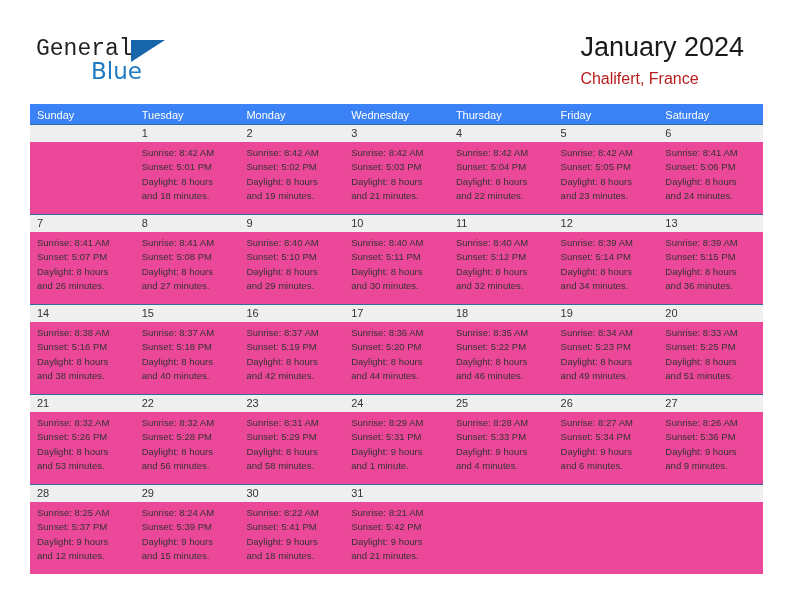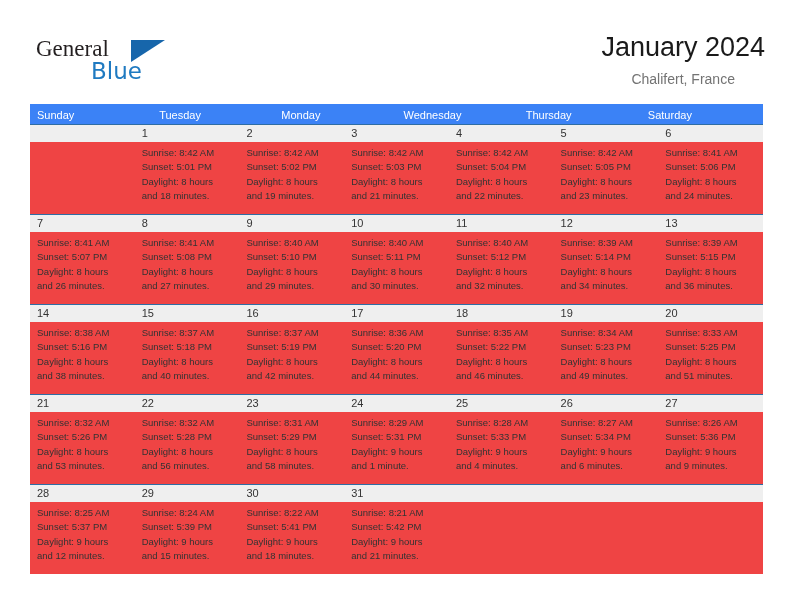--- a/index.html
+++ b/index.html
@@ -38,21 +38,21 @@
     width: 190px;
     height: 52px;
   }
   .logo-general {
     position: absolute;
     left: 0;
     top: 0;
     font-size: 23px;
     letter-spacing: 0px;
     color: #231f20;
-    font-family: Liberation Serif, serif;
+    font-family: Liberation Mono, monospace;
     font-weight: 400;
   }
   .logo-blue {
     position: absolute;
     left: 55px;
     top: 22px;
     font-size: 23px;
     color: #1f7ac1;
     font-family: "DejaVu Sans", sans-serif;
     font-weight: 400;
@@ -62,35 +62,35 @@
     left: 95px;
     top: 4px;
     width: 0;
     height: 0;
     border-left: 34px solid #1766ab;
     border-bottom: 22px solid transparent;
   }
 
   .title-block {
     position: absolute;
-    right: 27px;
+    right: 48px;
     top: 30px;
-    text-align: center;
+    text-align: left;
   }
   .cal-title {
     font-size: 27px;
     font-weight: 400;
     color: #1a1a1a;
     line-height: 34px;
     white-space: nowrap;
   }
   .cal-subtitle {
-    font-size: 14px;
+    font-size: 16px;
     font-weight: 400;
-    color: #737373;
+    color: #b91c1c;
     line-height: 22px;
     margin-top: 4px;
     white-space: nowrap;
   }
 
   
   .calendar {
     position: absolute;
     left: 30px;
     top: 104px;
@@ -132,21 +132,21 @@
     flex: 1 1 0;
     box-sizing: border-box;
     padding-left: 7px;
     font-size: 11px;
     line-height: 17px;
     color: #333333;
   }
   .week-body {
     display: flex;
     width: 100%;
-    background: #ef4444;
+    background: #ec4899;
     height: 72px;
   }
   .body-cell {
     flex: 1 1 0;
     box-sizing: border-box;
     padding: 4px 6px 0 7px;
     font-size: 9.5px;
     line-height: 14.4px;
     color: #333333;
     overflow: hidden;
@@ -176,20 +176,21 @@
   </div>
 
   <div class="calendar">
 
     <div class="weekday-row">
       <div class="weekday-cell">Sunday</div>
       <div class="weekday-cell">Tuesday</div>
       <div class="weekday-cell">Monday</div>
       <div class="weekday-cell">Wednesday</div>
       <div class="weekday-cell">Thursday</div>
+      <div class="weekday-cell">Friday</div>
       <div class="weekday-cell">Saturday</div>
     </div>
 
     <div class="week">
       <div class="week-numbers">
         <div class="num-cell"></div>
         <div class="num-cell">1</div>
         <div class="num-cell">2</div>
         <div class="num-cell">3</div>
         <div class="num-cell">4</div>

